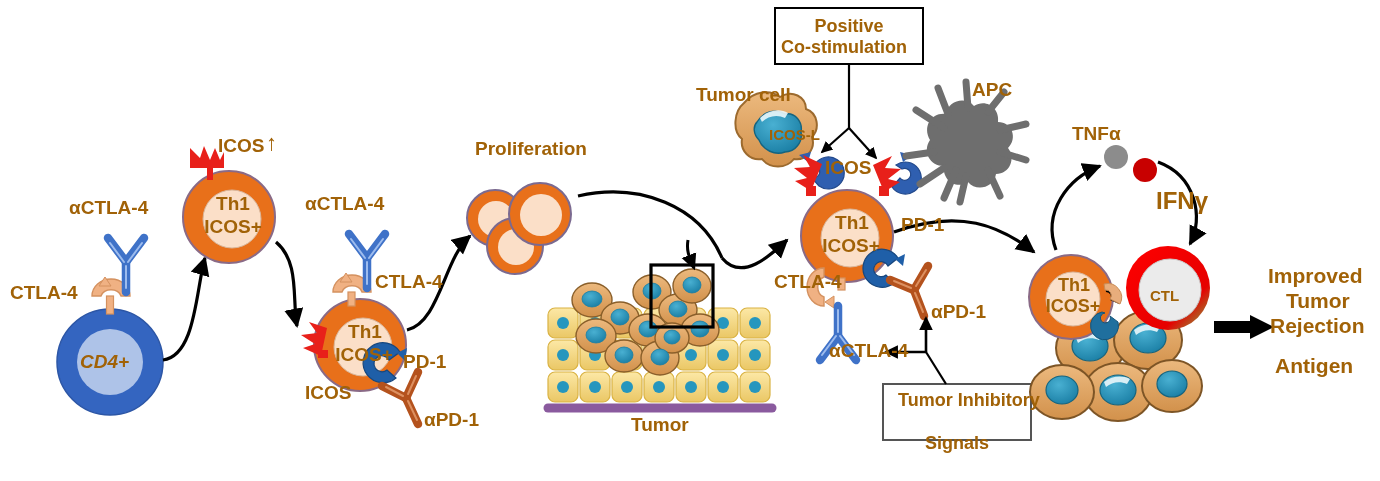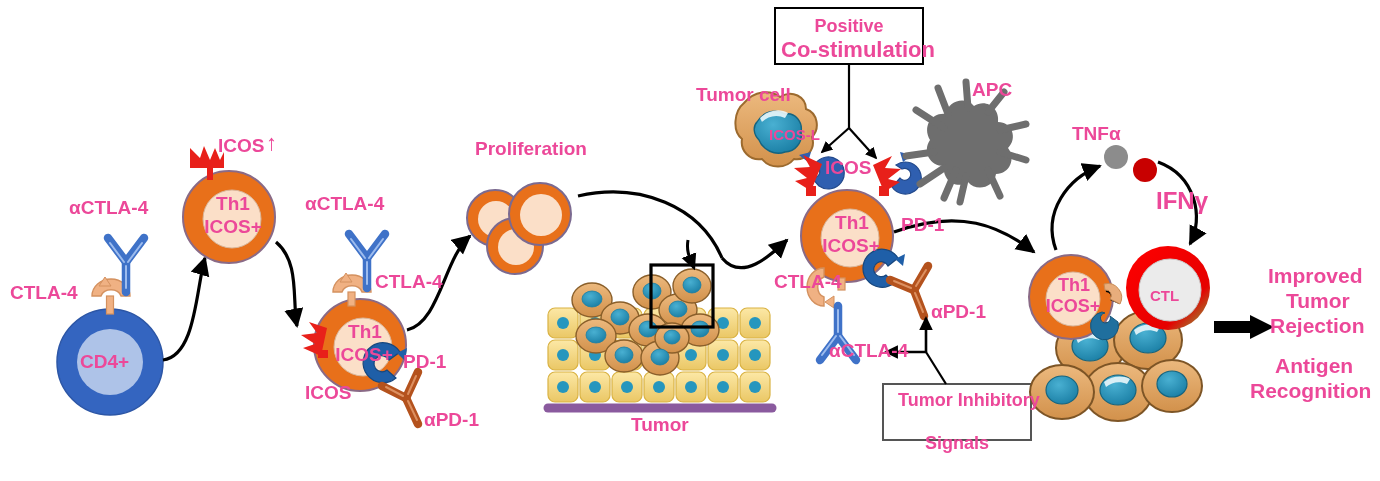--- a/index.html
+++ b/index.html
@@ -1,19 +1,19 @@
 <!DOCTYPE html>
 <html><head>
 <meta charset="utf-8">
 <style>
   html,body{margin:0;padding:0;background:#ffffff;}
   body{font-family:"Liberation Sans", sans-serif;}
   #stage{position:relative;width:1380px;height:481px;background:#fff;overflow:hidden;}
   #stage svg{position:absolute;left:0;top:0;}
-  .lbl{position:absolute;font-weight:bold;color:#ec4899;line-height:1.08;white-space:pre;}
+  .lbl{position:absolute;font-weight:bold;color:#a16207;line-height:1.08;white-space:pre;}
 </style>
 </head>
 <body>
 
 <div id="stage">
 
   <svg width="1380" height="481" viewBox="0 0 1380 481">
     <defs>
       <marker id="ah" markerWidth="7" markerHeight="7" refX="5.4" refY="3" orient="auto">
         <path d="M0,0 L6,3 L0,6 z" fill="#000"></path>
@@ -361,41 +361,41 @@
     <path d="M1158,162 C1196,176 1204,218 1190,244" fill="none" stroke="#000" stroke-width="3.2" marker-end="url(#ah)"></path>
 
     <g>
       <line x1="1214" y1="327" x2="1252" y2="327" stroke="#000" stroke-width="12"></line>
       <path d="M1250,315 L1274,327 L1250,339 z" fill="#000"></path>
     </g>
   </svg>
 
   <div class="lbl" style="left:10px;top:283px;font-size:19px;">CTLA-4</div>
   <div class="lbl" style="left:69px;top:198px;font-size:19px;">αCTLA-4</div>
-  <div class="lbl" style="left:80px;top:352px;font-size:19px;">CD4+</div>
+  <div class="lbl" style="left:80px;top:352px;font-size:19px;font-style:italic;">CD4+</div>
 
   <div class="lbl" style="left:218px;top:136px;font-size:19px;">ICOS</div>
   <div class="lbl" style="left:266px;top:131px;font-size:22px;">↑</div>
   <div class="lbl" style="left:211px;top:194px;font-size:19px;text-align:center;width:44px;">Th1</div>
   <div class="lbl" style="left:200px;top:217px;font-size:19px;text-align:center;width:66px;">ICOS+</div>
 
   <div class="lbl" style="left:305px;top:194px;font-size:19px;">αCTLA-4</div>
   <div class="lbl" style="left:375px;top:272px;font-size:19px;">CTLA-4</div>
   <div class="lbl" style="left:343px;top:322px;font-size:19px;text-align:center;width:44px;">Th1</div>
   <div class="lbl" style="left:331px;top:345px;font-size:19px;text-align:center;width:66px;">ICOS+</div>
   <div class="lbl" style="left:305px;top:383px;font-size:19px;">ICOS</div>
   <div class="lbl" style="left:403px;top:352px;font-size:19px;">PD-1</div>
   <div class="lbl" style="left:424px;top:410px;font-size:19px;">αPD-1</div>
 
   <div class="lbl" style="left:475px;top:139px;font-size:19px;">Proliferation</div>
 
   <div class="lbl" style="left:631px;top:415px;font-size:19px;">Tumor</div>
 
   <div class="lbl" style="left:796px;top:17px;font-size:18px;text-align:center;width:106px;">Positive</div>
-  <div class="lbl" style="left:781px;top:38px;font-size:22px;text-align:center;width:136px;">Co-stimulation</div>
+  <div class="lbl" style="left:781px;top:38px;font-size:18px;text-align:left;width:136px;">Co-stimulation</div>
 
   <div class="lbl" style="left:696px;top:69px;font-size:19px;margin-top:16px;">Tumor cell</div>
   <div class="lbl" style="left:769px;top:127px;font-size:15px;">ICOS-L</div>
   <div class="lbl" style="left:825px;top:158px;font-size:19px;">ICOS</div>
   <div class="lbl" style="left:972px;top:80px;font-size:19px;">APC</div>
 
   <div class="lbl" style="left:830px;top:213px;font-size:19px;text-align:center;width:44px;">Th1</div>
   <div class="lbl" style="left:818px;top:236px;font-size:19px;text-align:center;width:66px;">ICOS+</div>
   <div class="lbl" style="left:901px;top:215px;font-size:19px;">PD-1</div>
   <div class="lbl" style="left:774px;top:272px;font-size:19px;">CTLA-4</div>
@@ -409,15 +409,14 @@
   <div class="lbl" style="left:1156px;top:188px;font-size:24px;">IFNγ</div>
 
   <div class="lbl" style="left:1053px;top:276px;font-size:18px;text-align:center;width:42px;">Th1</div>
   <div class="lbl" style="left:1041px;top:297px;font-size:18px;text-align:center;width:64px;">ICOS+</div>
   <div class="lbl" style="left:1150px;top:288px;font-size:15px;">CTL</div>
 
   <div class="lbl" style="left:1268px;top:265px;font-size:21px;">Improved</div>
   <div class="lbl" style="left:1286px;top:290px;font-size:21px;">Tumor</div>
   <div class="lbl" style="left:1270px;top:315px;font-size:21px;">Rejection</div>
   <div class="lbl" style="left:1275px;top:355px;font-size:21px;text-align:right;">Antigen</div>
-  <div class="lbl" style="left:1250px;top:380px;font-size:21px;">Recognition</div>
 
 </div>
 
 </body></html>

